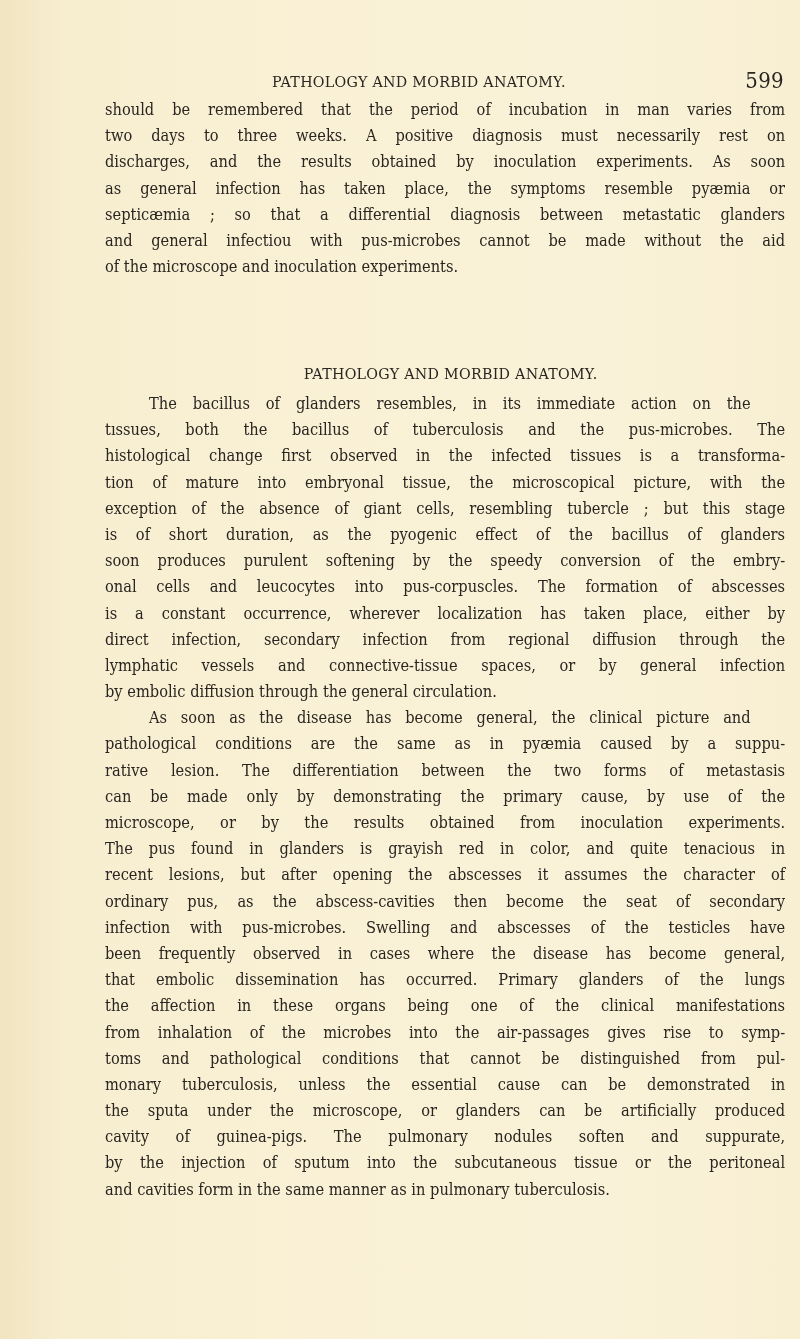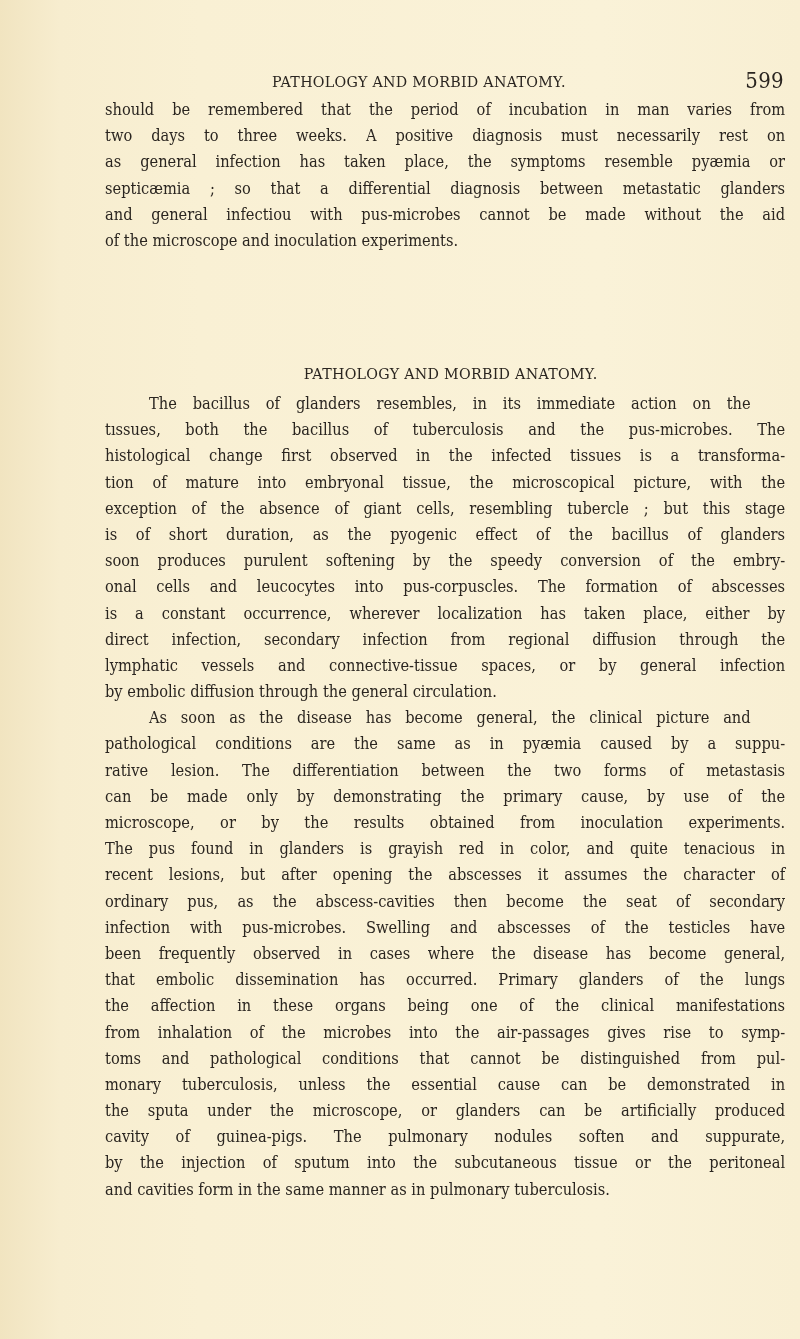--- a/index.html
+++ b/index.html
@@ -78,20 +78,21 @@
 <div class="page">
 
   <div class="running-head">
     <span class="title">PATHOLOGY AND MORBID ANATOMY.</span>
     <span class="pageno">599</span>
   </div>
 
   <div class="body-text" id="block1">
     <span class="line"><span class="cond">should be remembered that the period of incubation in man varies from</span></span>
     <span class="line"><span class="cond">two days to three weeks.  A positive diagnosis must necessarily rest on</span></span>
+    <span class="line"><span class="cond">discharges, and the results obtained by inoculation experiments.  As soon</span></span>
     <span class="line"><span class="cond">as general infection has taken place, the symptoms resemble pyæmia or</span></span>
     <span class="line"><span class="cond">septicæmia ; so that a differential diagnosis between metastatic glanders</span></span>
     <span class="line"><span class="cond">and general infectiou with pus-microbes cannot be made without the aid</span></span>
     <span class="line last"><span class="cond">of the microscope and inoculation experiments.</span></span>
   </div>
 
   <div class="section-heading">
     <span>PATHOLOGY AND MORBID ANATOMY.</span>
   </div>
 

